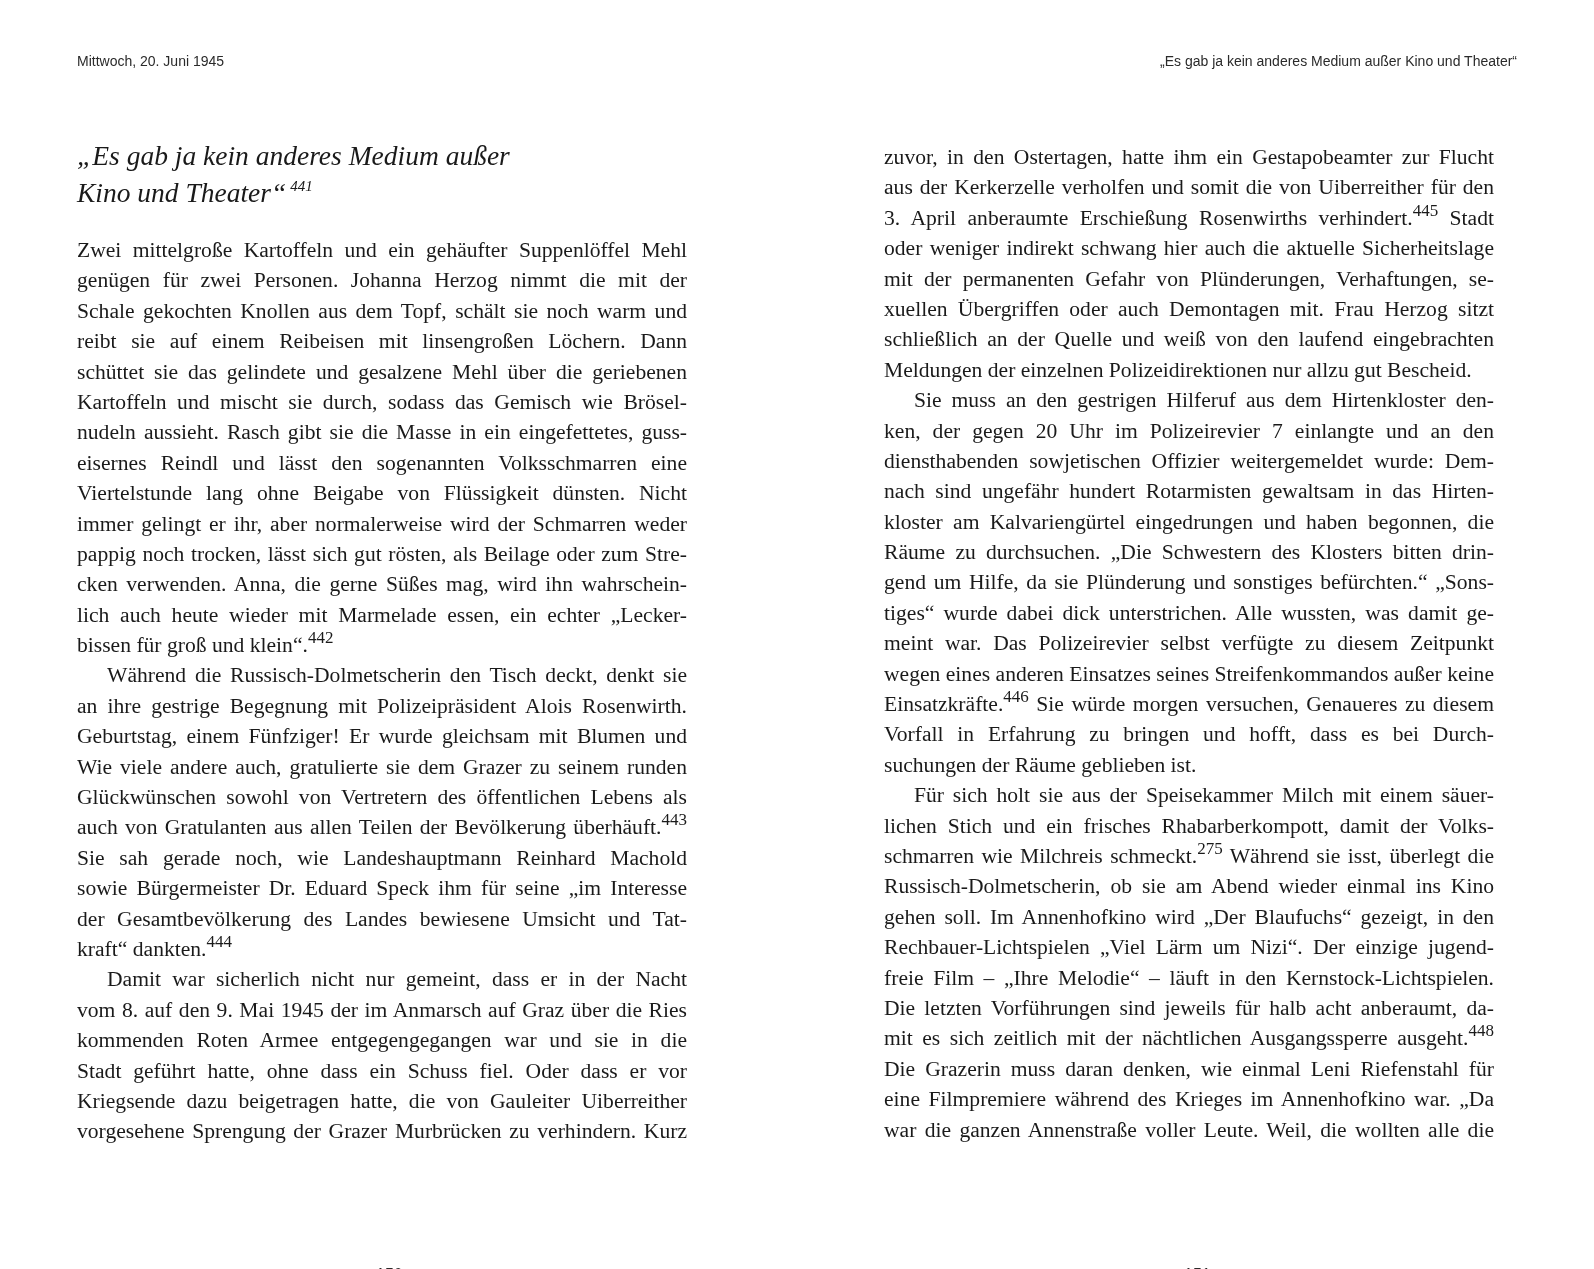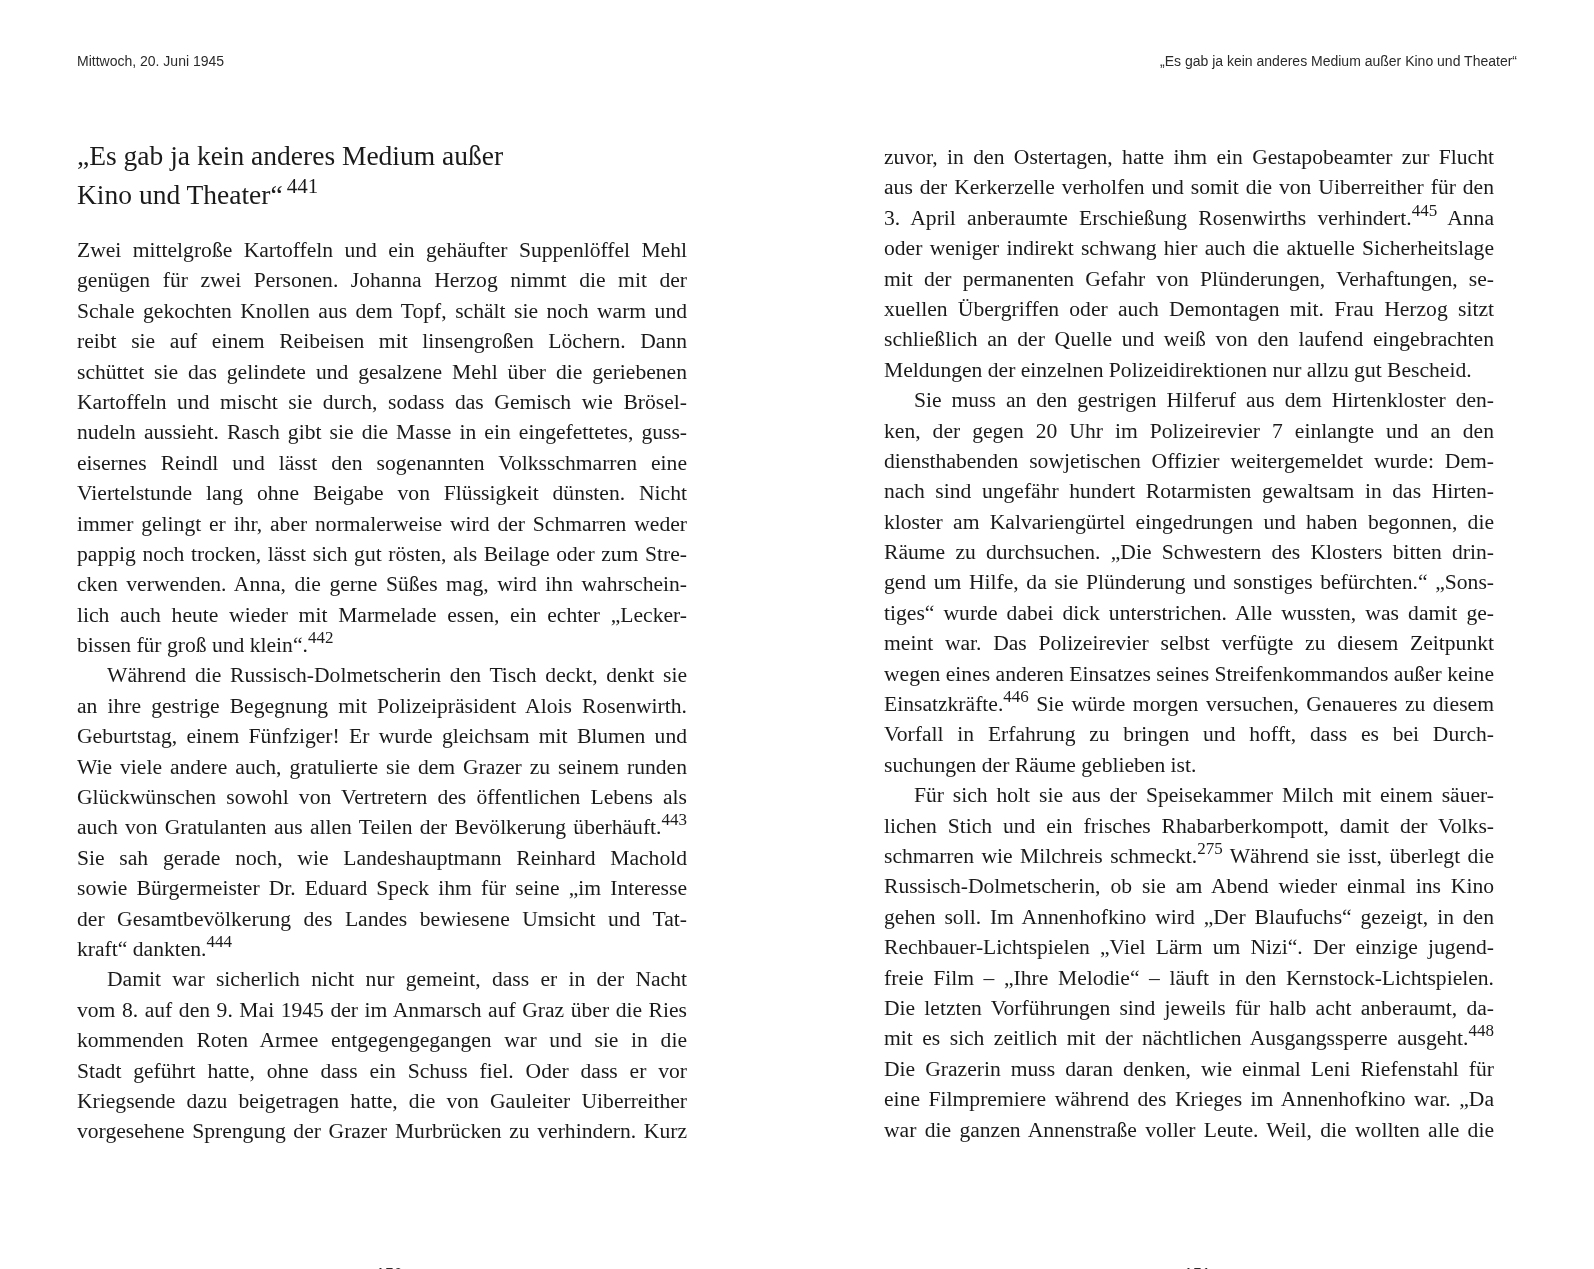--- a/index.html
+++ b/index.html
@@ -13,22 +13,22 @@
   .page-num {
     position: absolute; top: 1266px;
     font-family: "Liberation Sans", sans-serif; font-size: 16px; color: #2a2a2a;
   }
   .pn-left { left: 376px; }
   .pn-right { left: 1184px; }
   .chapter-title {
     position: absolute; left: 77px; top: 140px; width: 620px;
     font-family: "Liberation Serif", serif; font-size: 27.5px; line-height: 31px; color: #1a1a1a;
   }
-  .chapter-title .line { display: block; white-space: nowrap; }
-  .chapter-title sup { font-size: 21px; vertical-align: 11px; margin-left: 4px; }
+  .chapter-title .line { display: block; white-space: nowrap; font-style: italic; }
+  .chapter-title sup { font-size: 15px; vertical-align: 11px; margin-left: 4px; }
   .column {
     position: absolute; width: 610px;
     font-family: "Liberation Serif", serif; font-size: 21.6px; line-height: 30.4px; color: #1a1a1a;
   }
   .col-left { left: 77px; top: 235px; }
   .col-right { left: 884px; top: 142px; }
   .ln {
     display: block; white-space: nowrap; text-align: justify; text-align-last: justify;
     height: 30.4px; overflow: visible;
   }
@@ -82,21 +82,21 @@
 
   <div class="page-num pn-left">150</div>
 </div>
 
 <div>
   <div class="running-head rh-right">„Es gab ja kein anderes Medium außer Kino und Theater“</div>
 
   <div class="column col-right">
       <span class="ln"><span>zuvor, in den Ostertagen, hatte ihm ein Gestapobeamter zur Flucht</span></span>
       <span class="ln"><span>aus der Kerkerzelle verholfen und somit die von Uiberreither für den</span></span>
-      <span class="ln"><span>3. April anberaumte Erschießung Rosenwirths verhindert.</span><sup>445</sup><span> Anna</span></span>
+      <span class="ln"><span>3. April anberaumte Erschießung Rosenwirths verhindert.</span><sup>445</sup><span> Stadt</span></span>
       <span class="ln"><span>oder weniger indirekt schwang hier auch die aktuelle Sicherheitslage</span></span>
       <span class="ln"><span>mit der permanenten Gefahr von Plünderungen, Verhaftungen, se-</span></span>
       <span class="ln"><span>xuellen Übergriffen oder auch Demontagen mit. Frau Herzog sitzt</span></span>
       <span class="ln"><span>schließlich an der Quelle und weiß von den laufend eingebrachten</span></span>
       <span class="ln last"><span>Meldungen der einzelnen Polizeidirektionen nur allzu gut Bescheid.</span></span>
       <span class="ln indent"><span>Sie muss an den gestrigen Hilferuf aus dem Hirtenkloster den-</span></span>
       <span class="ln"><span>ken, der gegen 20 Uhr im Polizeirevier 7 einlangte und an den</span></span>
       <span class="ln"><span>diensthabenden sowjetischen Offizier weitergemeldet wurde: Dem-</span></span>
       <span class="ln"><span>nach sind ungefähr hundert Rotarmisten gewaltsam in das Hirten-</span></span>
       <span class="ln"><span>kloster am Kalvariengürtel eingedrungen und haben begonnen, die</span></span>

